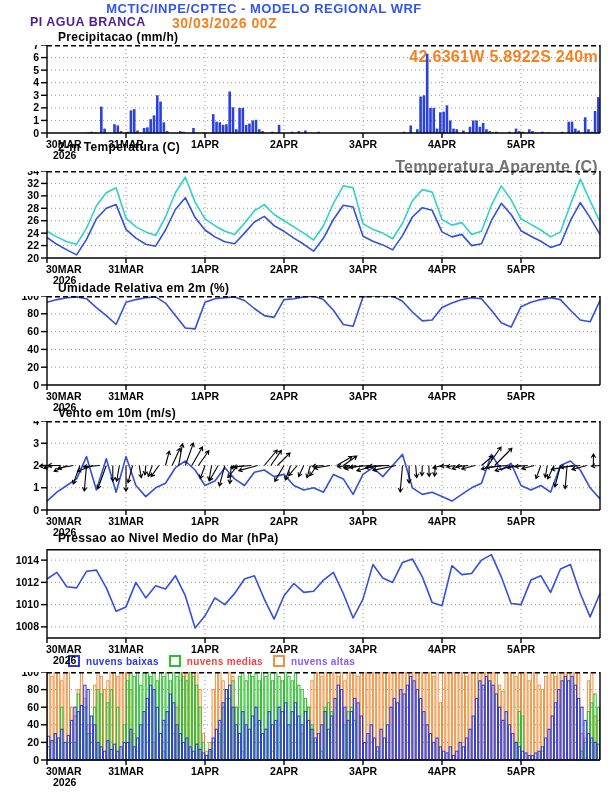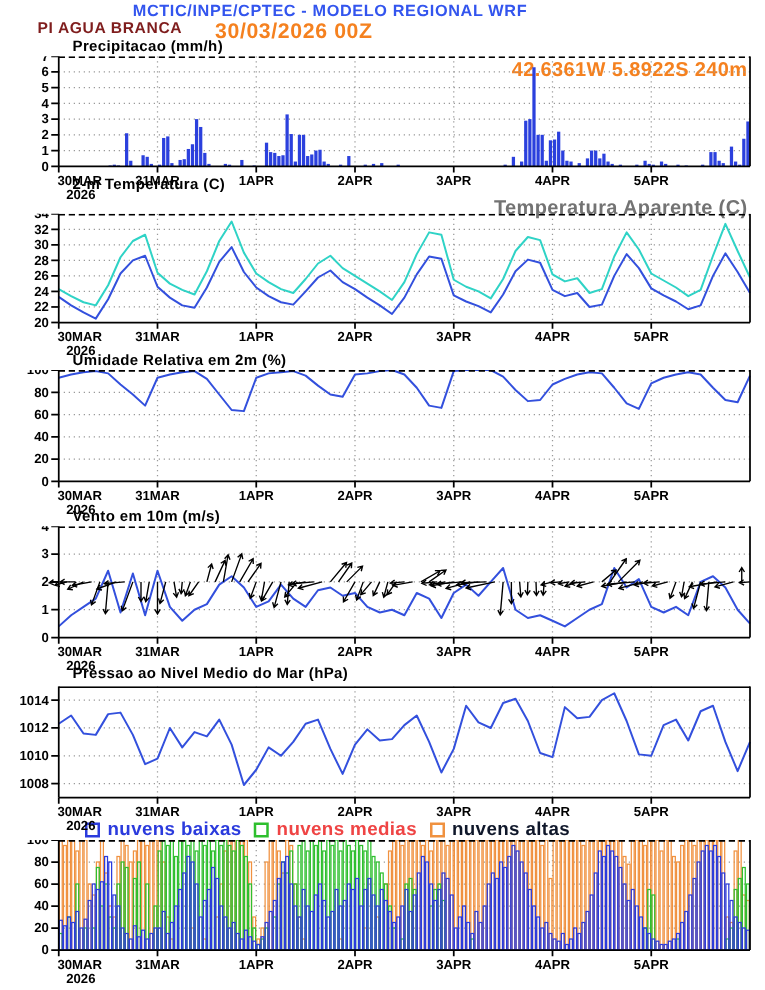--- a/index.html
+++ b/index.html
@@ -2,34 +2,34 @@
 <html><head>
 <meta charset="utf-8">
 <style>
   html,body{margin:0;padding:0;}
   body{
     width:612px;height:792px;position:relative;background:#fff;overflow:hidden;
     font-family:"Liberation Sans",sans-serif;font-weight:bold;
   }
   .hdr1{position:absolute;top:1px;left:0;width:528px;text-align:center;font-size:13px;letter-spacing:.5px;}
   .hdr2-station{position:absolute;top:15px;left:30px;font-size:12.5px;letter-spacing:.5px;}
-  .hdr2-run{position:absolute;top:15px;left:172px;font-size:17px;letter-spacing:.5px;}
+  .hdr2-run{position:absolute;top:15px;left:172px;font-size:14px;letter-spacing:.5px;}
   .ptitle{position:absolute;left:58px;font-size:12px;letter-spacing:.3px;white-space:nowrap;}
   .prlabel{position:absolute;right:14px;font-size:16px;letter-spacing:.3px;white-space:nowrap;margin-top:18px;}
   .t-precip{top:30px}.t-temp{top:140px}.t-rh{top:281px}.t-wind{top:406px}.t-press{top:531px}.t-clouds{top:655px}
   svg.panel{position:absolute;left:0;}
   .s-precip{top:45px}.s-temp{top:171px}.s-rh{top:296px}.s-wind{top:421px}.s-press{top:549px}.s-clouds{top:672px}
-  .legend{display:inline-flex;align-items:center;gap:4px;margin-left:10px;font-size:15px;}
+  .legend{display:inline-flex;align-items:center;gap:4px;margin-left:10px;font-size:10px;}
   .lsq{display:inline-block;width:8px;height:8px;border:2px solid #000;background:#fff;margin-right:2px;}
 </style>
 </head>
 <body>
 
 <div class="hdr1" style="color: rgb(51, 85, 238);">MCTIC/INPE/CPTEC - MODELO REGIONAL WRF</div>
-<div class="hdr2-station" style="color: #7f1d1d;">PI AGUA BRANCA</div>
+<div class="hdr2-station" style="color: #4c1d95;">PI AGUA BRANCA</div>
 <div class="hdr2-run" style="color: rgb(245, 129, 31);">30/03/2026 00Z</div>
 
 <div class="ptitle t-precip">Precipitacao (mm/h)</div>
 <div class="prlabel t-precip" style="color: rgb(245, 129, 31);">42.6361W 5.8922S 240m</div>
 
 <div class="ptitle t-temp">2-m Temperatura (C)</div>
 <div class="prlabel t-temp" style="color: #737373;">Temperatura Aparente (C)</div>
 
 <div class="ptitle t-rh">Umidade Relativa em 2m (%)</div>
 <div class="ptitle t-wind">Vento em 10m (m/s)</div>
@@ -37,21 +37,21 @@
 
 <div class="ptitle t-clouds">
   <span class="legend">
       <span class="lsq" style="border-color: rgb(43, 59, 221);"></span>
       <span style="color: rgb(43, 59, 221);">nuvens baixas</span>
     </span><span class="legend">
       <span class="lsq" style="border-color: rgb(46, 191, 46);"></span>
       <span style="color: #ef4444;">nuvens medias</span>
     </span><span class="legend">
       <span class="lsq" style="border-color: rgb(240, 145, 63);"></span>
-      <span style="color: #0f172a;">nuvens altas</span>
+      <span style="color: #8b5cf6;">nuvens altas</span>
     </span>
 </div>
 
 <svg class="panel s-precip" width="612" height="118">
     <line x1="126" y1="0" x2="126" y2="88" stroke="#9a9a9a" stroke-width="1" stroke-dasharray="1 3"></line>
     <line x1="205" y1="0" x2="205" y2="88" stroke="#9a9a9a" stroke-width="1" stroke-dasharray="1 3"></line>
     <line x1="284" y1="0" x2="284" y2="88" stroke="#9a9a9a" stroke-width="1" stroke-dasharray="1 3"></line>
     <line x1="363" y1="0" x2="363" y2="88" stroke="#9a9a9a" stroke-width="1" stroke-dasharray="1 3"></line>
     <line x1="442" y1="0" x2="442" y2="88" stroke="#9a9a9a" stroke-width="1" stroke-dasharray="1 3"></line>
     <line x1="521" y1="0" x2="521" y2="88" stroke="#9a9a9a" stroke-width="1" stroke-dasharray="1 3"></line>

